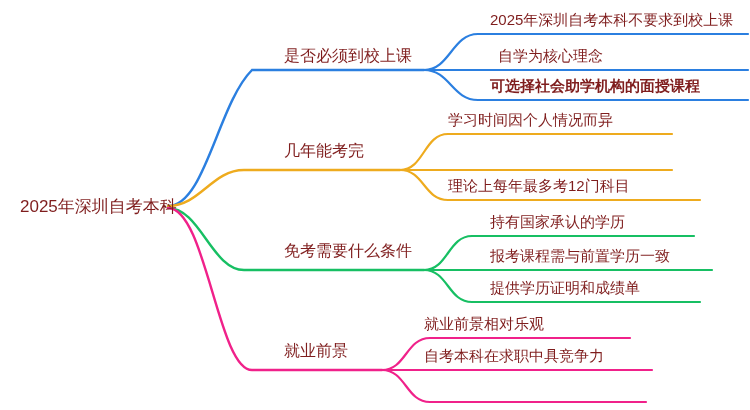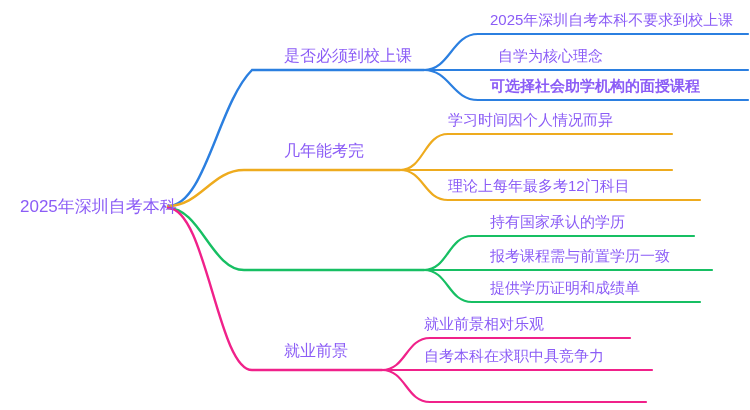--- a/index.html
+++ b/index.html
@@ -61,21 +61,21 @@
     font-size: 10px;
     color: #4a4a4a;
     letter-spacing: .4px;
     line-height: 12px;
     white-space: nowrap;
   }
   
   .node {
     position: absolute;
     white-space: nowrap;
-    color: #8b5cf6;
+    color: #7f1d1d;
     line-height: 1;
   }
   .node-root {
     font-size: 17px;
   }
   .node-branch {
     font-size: 16px;
   }
   .node-leaf {
     font-size: 15px;
@@ -117,20 +117,21 @@
         <path d="M382 370 L 652 370" stroke="#f0218a"></path>
         <path d="M382 370 C 406 370 406 402 430 402 L 646 402" stroke="#f0218a"></path>
       </g>
     </g>
   </svg>
 
   <div class="node node-root" style="left:20px; top:198px;">2025年深圳自考本科</div>
 
   <div class="node node-branch" style="left:284px; top:48px;">是否必须到校上课</div>
   <div class="node node-branch" style="left:284px; top:143px;">几年能考完</div>
+  <div class="node node-branch" style="left:284px; top:243px;">免考需要什么条件</div>
   <div class="node node-branch" style="left:284px; top:343px;">就业前景</div>
 
   <div class="node node-leaf" style="left:490px; top:12px;">2025年深圳自考本科不要求到校上课</div>
   <div class="node node-leaf" style="left:498px; top:48px;">自学为核心理念</div>
   <div class="node node-leaf" style="left:490px; top:78px;font-weight:bold;">可选择社会助学机构的面授课程</div>
 
   <div class="node node-leaf" style="left:448px; top:112px;">学习时间因个人情况而异</div>
   <div class="node node-leaf" style="left:448px; top:178px;">理论上每年最多考12门科目</div>
 
   <div class="node node-leaf" style="left:490px; top:214px;">持有国家承认的学历</div>

